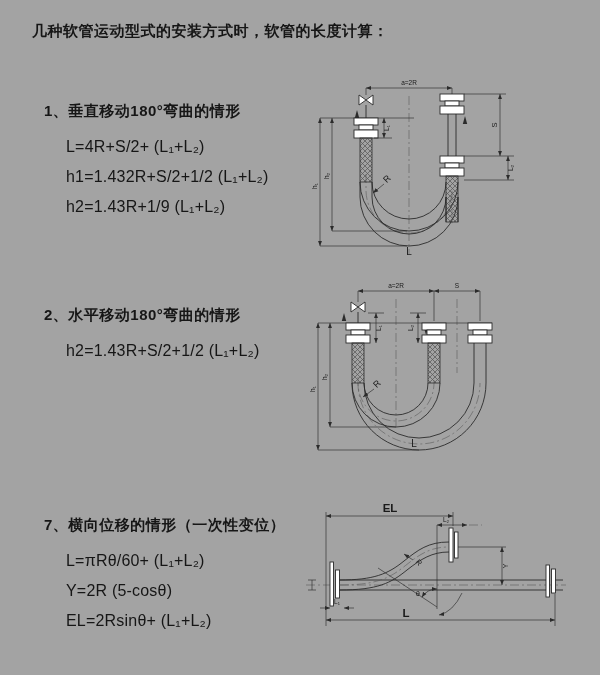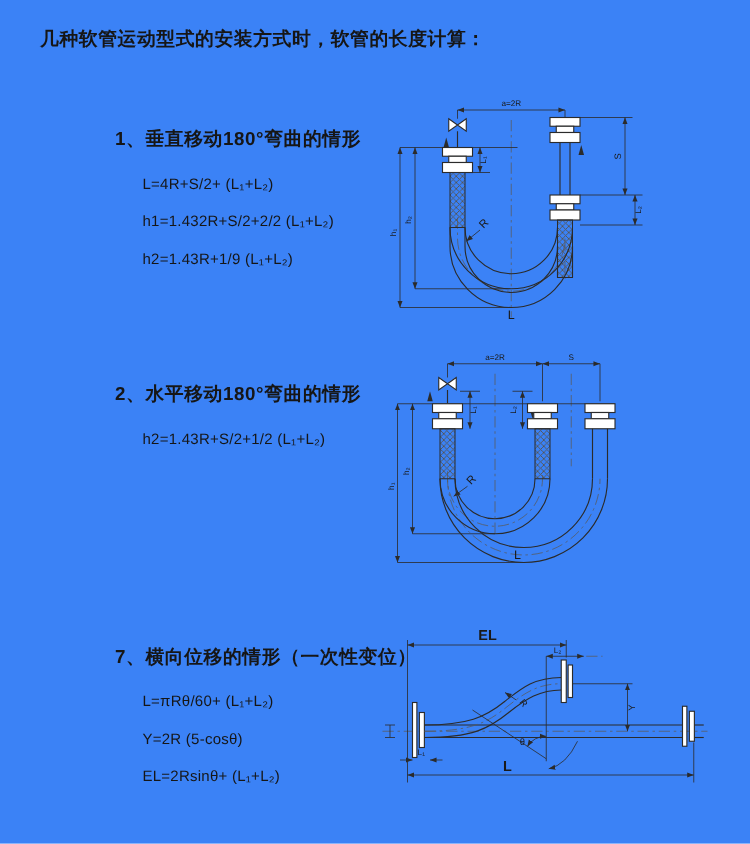--- a/index.html
+++ b/index.html
@@ -1,42 +1,42 @@
 <!DOCTYPE html>
 <html><head>
 <meta charset="utf-8">
 <style>
   html,body{margin:0;padding:0;background:#fff;}
-  .page{position:relative;width:600px;height:675px;background:#3b82f6;overflow:hidden;
+  .page{position:relative;width:600px;height:675px;background:#a3a3a3;overflow:hidden;
         font-family:"Liberation Sans","DejaVu Sans",sans-serif;color:#161616;}
   .title{position:absolute;left:32px;top:22px;font-size:15px;font-weight:700;letter-spacing:.5px;}
-  .sec{position:absolute;left:44px;width:275px;margin-left:48px;}
+  .sec{position:absolute;left:44px;width:275px;}
   .sec-heading{font-size:15px;font-weight:700;margin:0 0 11px 0;letter-spacing:.5px;}
-  .formula{font-size:12px;margin-left:22px;height:30px;display:flex;align-items:center;letter-spacing:.2px;}
+  .formula{font-size:16px;margin-left:22px;height:30px;display:flex;align-items:center;letter-spacing:.2px;}
   svg.diag{position:absolute;}
   svg .ln{fill:none;stroke:#2b2b2b;stroke-width:.9;}
   svg .thin{fill:none;stroke:#2b2b2b;stroke-width:.65;}
   svg .cl{fill:none;stroke:#5a5a5a;stroke-width:.6;stroke-dasharray:9 3 2 3;}
   svg .fl{fill:#fff;stroke:#2b2b2b;stroke-width:.9;}
   svg .ar{fill:#2b2b2b;stroke:none;}
   svg text{fill:#1a1a1a;font-family:"Liberation Sans","DejaVu Sans",sans-serif;}
   svg .t6{font-size:6.5px;} svg .t7{font-size:7.5px;} svg .t8{font-size:9px;}
   svg .t9{font-size:10px;} svg .t11{font-size:11.5px;font-weight:700;}
 </style>
 </head>
 <body>
 
 <div class="page">
 
   <div class="title">几种软管运动型式的安装方式时，软管的长度计算：</div>
 
   <div class="sec" style="top:102px">
     <div class="sec-heading">1、垂直移动180°弯曲的情形</div>
     <div class="formula">L=4R+S/2+ (L₁+L₂)</div>
-    <div class="formula">h1=1.432R+S/2+2/2 (L₁+L₂)</div>
+    <div class="formula">h1=1.432R+S/2+1/2 (L₁+L₂)</div>
     <div class="formula">h2=1.43R+1/9 (L₁+L₂)</div>
   </div>
 
   <div class="sec" style="top:306px">
     <div class="sec-heading">2、水平移动180°弯曲的情形</div>
     <div class="formula">h2=1.43R+S/2+1/2 (L₁+L₂)</div>
   </div>
 
   <div class="sec" style="top:516px">
     <div class="sec-heading">7、横向位移的情形（一次性变位）</div>

